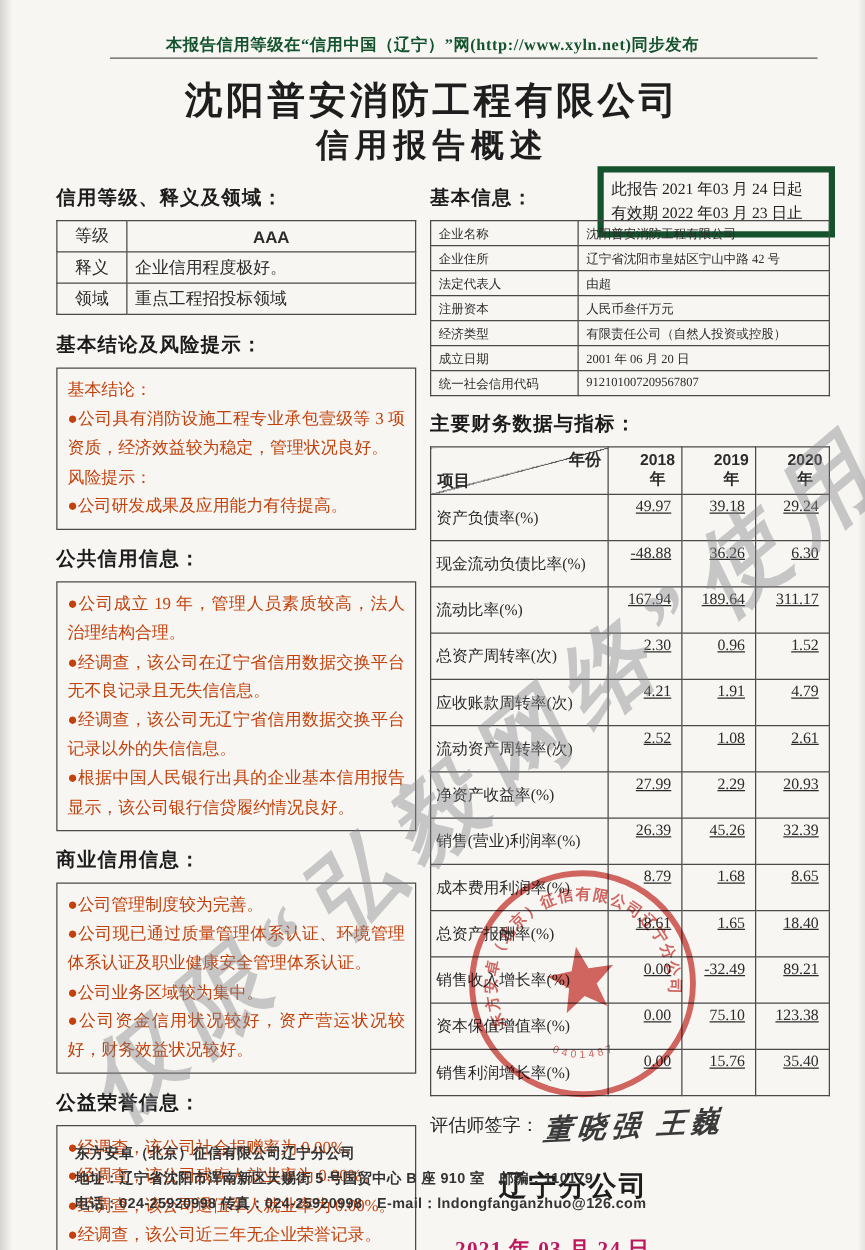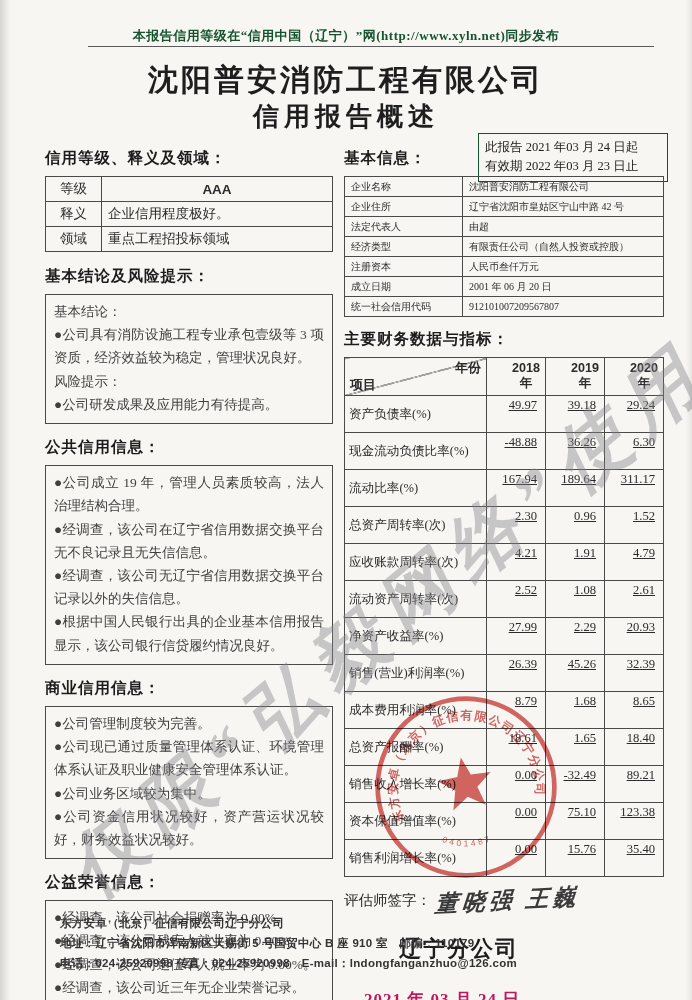--- a/index.html
+++ b/index.html
@@ -18,39 +18,39 @@
   .banner{position:absolute;top:27px;left:0;width:100%;text-align:center;
     font-weight:bold;font-size:13px;letter-spacing:.5px;color:#14532d;}
   .banner-rule{position:absolute;top:46px;left:88px;width:566px;height:1px;background:#5a5a5a;}
 
   .title1{position:absolute;top:60px;left:0;width:100%;text-align:center;
     font-size:30px;font-weight:bold;letter-spacing:3px;color:#1e1e1e;}
   .title2{position:absolute;top:99px;left:0;width:100%;text-align:center;
     font-size:26px;font-weight:bold;letter-spacing:5px;color:#1e1e1e;}
 
   .validity-box{position:absolute;top:133px;left:478px;width:190px;
-    border:1px solid #14532d;padding:4px 6px;font-size:12.5px;line-height:1.55;color:#222;}
+    border:5px solid #14532d;padding:4px 6px;font-size:12.5px;line-height:1.55;color:#222;}
 
   .col-left{position:absolute;left:45px;top:148px;width:288px;}
   .col-right{position:absolute;left:344px;top:148px;width:320px;}
 
   .sec-head{font-family:"Liberation Sans","DejaVu Sans",sans-serif;
     font-weight:bold;font-size:15.5px;letter-spacing:1px;color:#1c1c1c;margin-bottom:7px;}
 
   table{border-collapse:collapse;width:100%;}
   td,th{border:1px solid #4a4a4a;}
 
   .rating-table{margin-bottom:14px;}
   .rating-table td{font-size:13.5px;padding:3px 6px;height:24px;}
   .rating-table td.kv-label{width:56px;text-align:center;}
   .rating-table td.center-bold{text-align:center;font-weight:bold;
     font-family:"Liberation Sans",sans-serif;}
 
   .bullet-box{border:1px solid #4a4a4a;padding:5px 8px 7px 8px;margin-bottom:13px;
-    font-size:13.5px;line-height:1.72;text-align:justify;color:#404040;}
+    font-size:13.5px;line-height:1.72;text-align:justify;color:#c2410c;}
   .bullet-line{}
 
   .info-table{margin-bottom:12px;}
   .info-table td{font-size:10px;padding:2px 6px;height:20px;}
   .info-table td.kv-label{width:118px;font-family:"Liberation Sans",sans-serif;}
   .info-table td.kv-value{}
 
   .fin-table{margin-bottom:14px;}
   .fin-table th,.fin-table td{font-size:12.6px;}
   .fin-corner{width:142px;height:38px;position:relative;padding:0;
@@ -167,26 +167,26 @@
           </tr>
           <tr>
             <td class="kv-label">企业住所</td>
             <td class="kv-value">辽宁省沈阳市皇姑区宁山中路 42 号</td>
           </tr>
           <tr>
             <td class="kv-label">法定代表人</td>
             <td class="kv-value">由超</td>
           </tr>
           <tr>
+            <td class="kv-label">注册资本</td>
+            <td class="kv-value">人民币叁仟万元</td>
+          </tr>
+          <tr>
             <td class="kv-label">经济类型</td>
             <td class="kv-value">有限责任公司（自然人投资或控股）</td>
-          </tr>
-          <tr>
-            <td class="kv-label">注册资本</td>
-            <td class="kv-value">人民币叁仟万元</td>
           </tr>
           <tr>
             <td class="kv-label">成立日期</td>
             <td class="kv-value">2001 年 06 月 20 日</td>
           </tr>
           <tr>
             <td class="kv-label">统一社会信用代码</td>
             <td class="kv-value">912101007209567807</td>
           </tr>
         </tbody>

